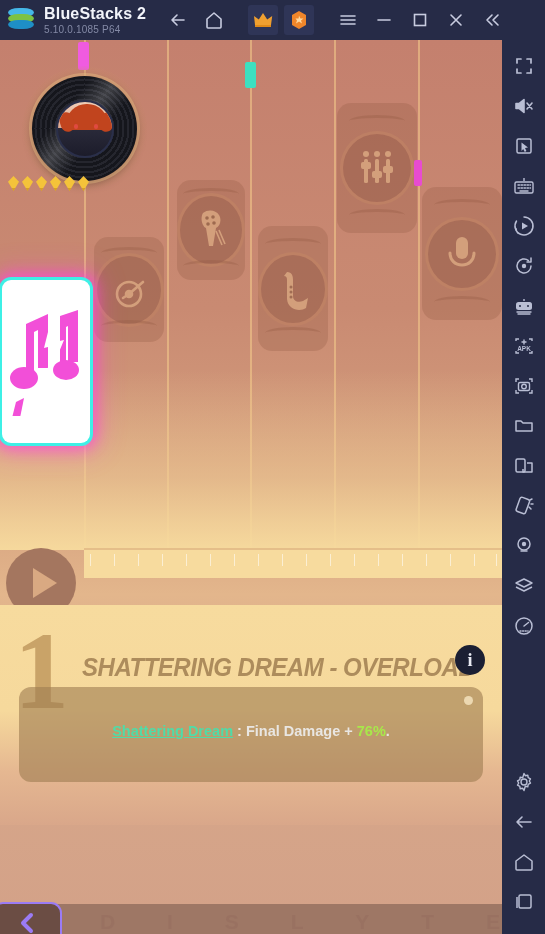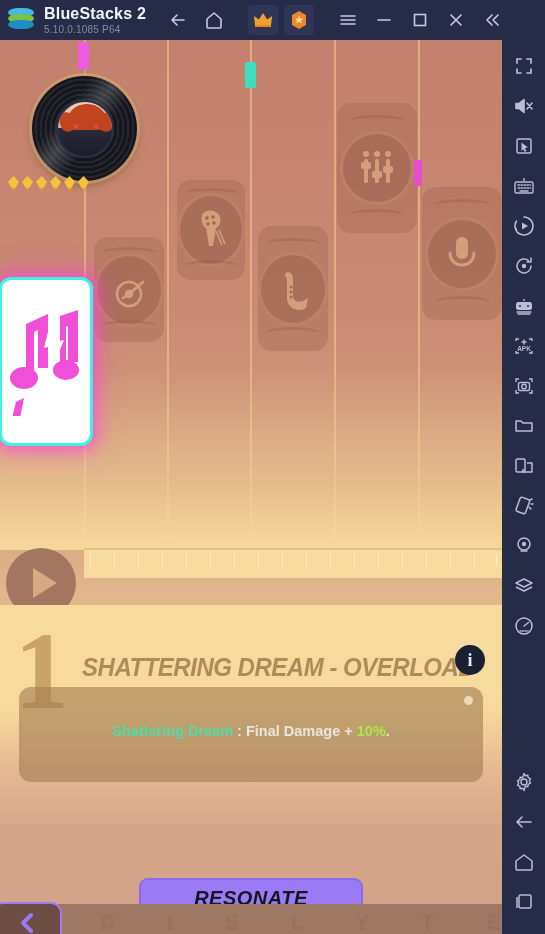--- a/index.html
+++ b/index.html
@@ -105,21 +105,21 @@
     transform:scaleX(.96); transform-origin:left center; white-space:nowrap; }
   #info-icon { position:absolute; left:455px; top:40px; width:30px; height:30px; border-radius:50%;
     background:#1b1f33; color:#e8eaf2; display:flex; align-items:center; justify-content:center;
     font-size:18px; font-weight:bold; font-family:"Liberation Serif", serif; cursor:pointer; }
   #desc-box { position:absolute; left:19px; top:82px; width:464px; height:95px;
     background:rgba(160,126,82,.62); border-radius:12px; }
   #desc-box .corner { position:absolute; right:10px; top:9px; width:9px; height:9px;
     border-radius:50%; background:rgba(250,235,200,.75); }
   #desc-text { position:absolute; left:0; right:0; top:36px; text-align:center;
     font-size:14.5px; font-weight:bold; }
-  .c-green { color:#4fdca8; } .c-white { color:#e9e6e2; } .c-lime { color:#a8e84a; }
+  .c-green { color:#4fdca8;text-decoration:underline; } .c-white { color:#e9e6e2; } .c-lime { color:#a8e84a; }
 
   
   #sel-card { position:absolute; left:222px; top:760px; width:60px; height:62px;
     border-radius:9px; overflow:hidden;
     background:linear-gradient(180deg,#f0a863 0%, #f6cf7a 62%, #f6cf7a 78%, #2f3140 78%, #2f3140 100%);
     box-shadow:0 2px 5px rgba(0,0,0,.25); cursor:pointer; }
   #sel-card .disc { position:absolute; left:9px; top:5px; width:42px; height:42px; border-radius:50%;
     background:radial-gradient(circle at 35% 32%, #f2f2f6 0%, #cfd2e0 45%, #b6bacd 70%, #e6e8f0 100%); }
   #sel-card .face { position:absolute; left:50%; top:50%; transform:translate(-50%,-50%);
     width:26px; height:26px; border-radius:50%; overflow:hidden;
@@ -378,29 +378,26 @@
       <div class="tk" style="left:412px;"></div>
   </div>
 
   <div id="panel-area">
     <div id="big-num">1</div>
     <div id="panel-title">SHATTERING DREAM - OVERLOAD</div>
     <div id="info-icon">i</div>
     <div id="desc-box">
       <div class="corner"></div>
       <div id="desc-text">
-        <span class="c-green">Shattering Dream</span><span class="c-white"> : </span><span class="c-white">Final Damage + </span><span class="c-lime">10%</span><span class="c-white">.</span>
-      </div>
-    </div>
-  </div>
-
-
-  <div id="resonate">
-    <span>RESONATE</span>
-  </div>
+        <span class="c-green">Shattering Dream</span><span class="c-white"> : </span><span class="c-white">Final Damage + </span><span class="c-lime">76%</span><span class="c-white">.</span>
+      </div>
+    </div>
+  </div>
+
+
 
   <div id="footer-bar"></div>
   <div id="watermark">
     <span>D</span>
     <span>I</span>
     <span>S</span>
     <span>L</span>
     <span>Y</span>
     <span>T</span>
     <span>E</span>

